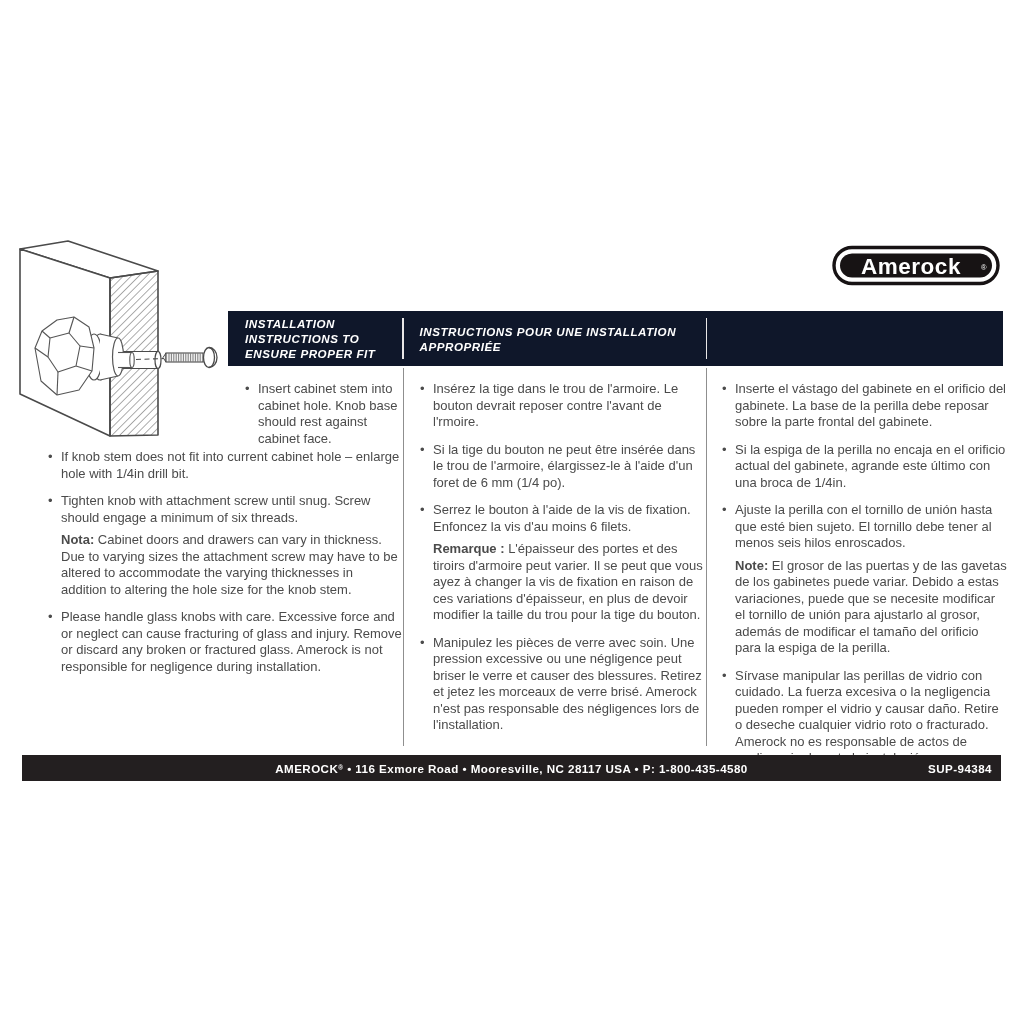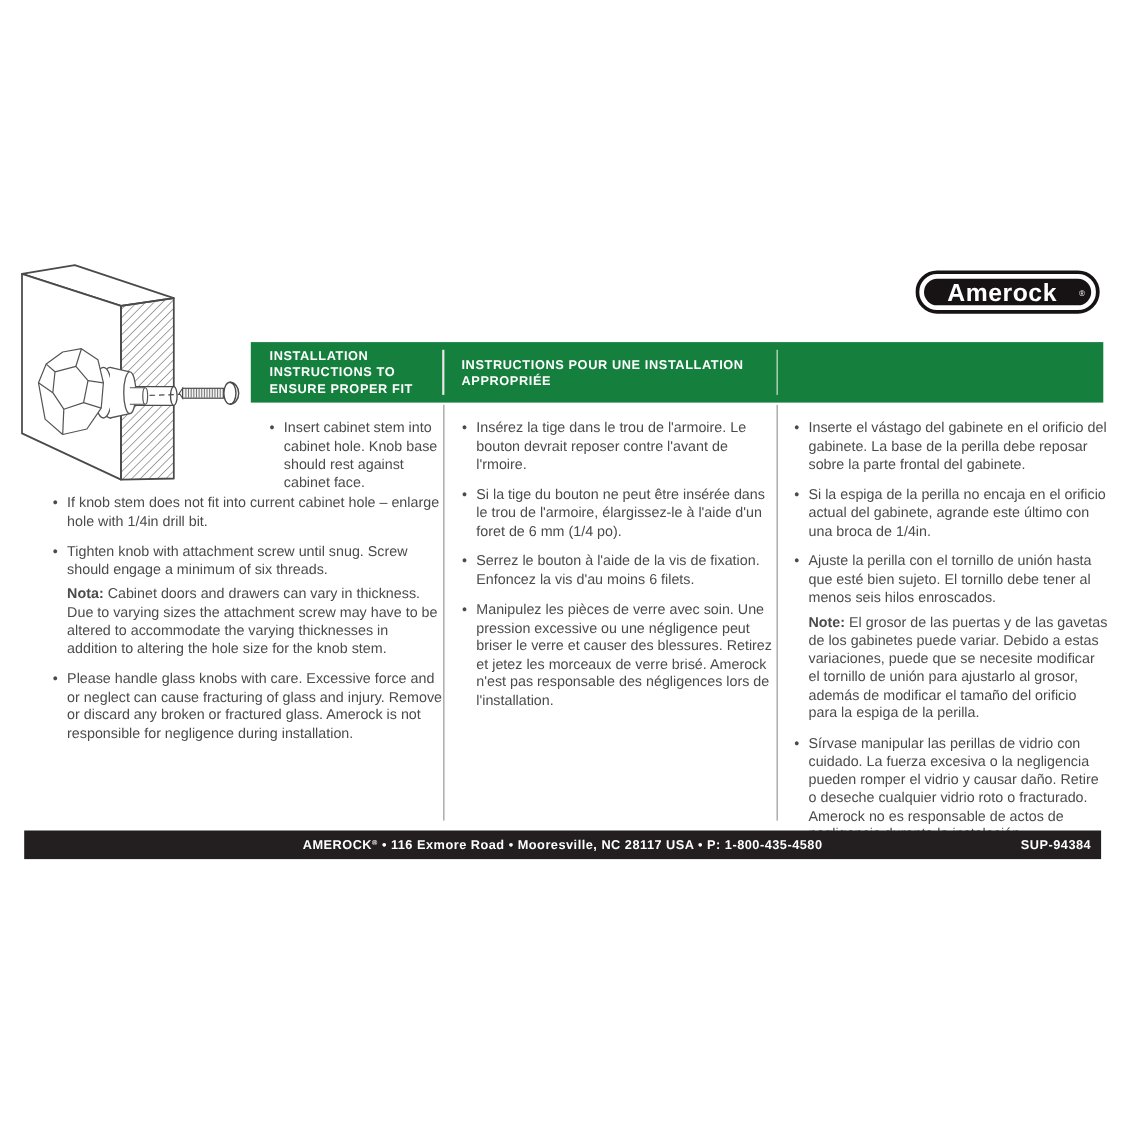--- a/index.html
+++ b/index.html
@@ -14,21 +14,21 @@
   .logo svg { display:block; width:100%; height:100%; }
   svg text { font-family:"Liberation Sans", sans-serif; }
 
   
   .illustration { position:absolute; left:12px; top:239px; width:216px; height:228px; }
   .illustration svg { display:block; width:100%; height:100%; }
 
   
   .header-bar {
     position:absolute; left:228px; top:311px; width:775px; height:55px;
-    background:#15803d; display:flex; align-items:stretch;
+    background:#0f172a; display:flex; align-items:stretch;font-style:italic;
   }
   .hcell { display:flex; align-items:center; box-sizing:border-box; }
   .hcell-0 { width:174px; padding-left:17px; }
   .hcell-1 { width:302px; padding-left:16px; }
   .hcell-2 { flex:1; padding-left:18px; }
   .htitle {
     color:#ffffff; font-size:11.6px; font-weight:bold; letter-spacing:0.55px;
     line-height:15px; white-space:pre-line; text-transform:uppercase;
   }
   .hsep { width:1.5px; background:#e9e7e7; height:74%; align-self:center; }
@@ -164,20 +164,21 @@
       <div class="item narrow"><span class="marker">•</span>Insert cabinet stem into cabinet hole. Knob base should rest against cabinet face.</div>
       <div class="item"><span class="marker">•</span>If knob stem does not fit into current cabinet hole – enlarge hole with 1/4in drill bit.</div>
       <div class="item"><span class="marker">•</span>Tighten knob with attachment screw until snug. Screw should engage a minimum of six threads.</div>
       <div class="item note"><span class="lead">Nota: </span>Cabinet doors and drawers can vary in thickness. Due to varying sizes the attachment screw may have to be altered to accommodate the varying thicknesses in addition to altering the hole size for the knob stem.</div>
       <div class="item"><span class="marker">•</span>Please handle glass knobs with care. Excessive force and or neglect can cause fracturing of glass and injury. Remove or discard any broken or fractured glass. Amerock is not responsible for negligence during installation.</div>
     </div>
   <div class="col col-1">
       <div class="item"><span class="marker">•</span>Insérez la tige dans le trou de l'armoire. Le bouton devrait reposer contre l'avant de l'rmoire.</div>
       <div class="item"><span class="marker">•</span>Si la tige du bouton ne peut être insérée dans le trou de l'armoire, élargissez-le à l'aide d'un foret de 6 mm (1/4 po).</div>
       <div class="item"><span class="marker">•</span>Serrez le bouton à l'aide de la vis de fixation. Enfoncez la vis d'au moins 6 filets.</div>
+      <div class="item note"><span class="lead">Remarque : </span>L'épaisseur des portes et des tiroirs d'armoire peut varier. Il se peut que vous ayez à changer la vis de fixation en raison de ces variations d'épaisseur, en plus de devoir modifier la taille du trou pour la tige du bouton.</div>
       <div class="item"><span class="marker">•</span>Manipulez les pièces de verre avec soin. Une pression excessive ou une négligence peut briser le verre et causer des blessures. Retirez et jetez les morceaux de verre brisé. Amerock n'est pas responsable des négligences lors de l'installation.</div>
     </div>
   <div class="col col-2">
       <div class="item"><span class="marker">•</span>Inserte el vástago del gabinete en el orificio del gabinete. La base de la perilla debe reposar sobre la parte frontal del gabinete.</div>
       <div class="item"><span class="marker">•</span>Si la espiga de la perilla no encaja en el orificio actual del gabinete, agrande este último con una broca de 1/4in.</div>
       <div class="item"><span class="marker">•</span>Ajuste la perilla con el tornillo de unión hasta que esté bien sujeto. El tornillo debe tener al menos seis hilos enroscados.</div>
       <div class="item note"><span class="lead">Note: </span>El grosor de las puertas y de las gavetas de los gabinetes puede variar. Debido a estas variaciones, puede que se necesite modificar el tornillo de unión para ajustarlo al grosor, además de modificar el tamaño del orificio para la espiga de la perilla.</div>
       <div class="item"><span class="marker">•</span>Sírvase manipular las perillas de vidrio con cuidado. La fuerza excesiva o la negligencia pueden romper el vidrio y causar daño. Retire o deseche cualquier vidrio roto o fracturado. Amerock no es responsable de actos de negligencia durante la instalación.</div>
     </div>
 

